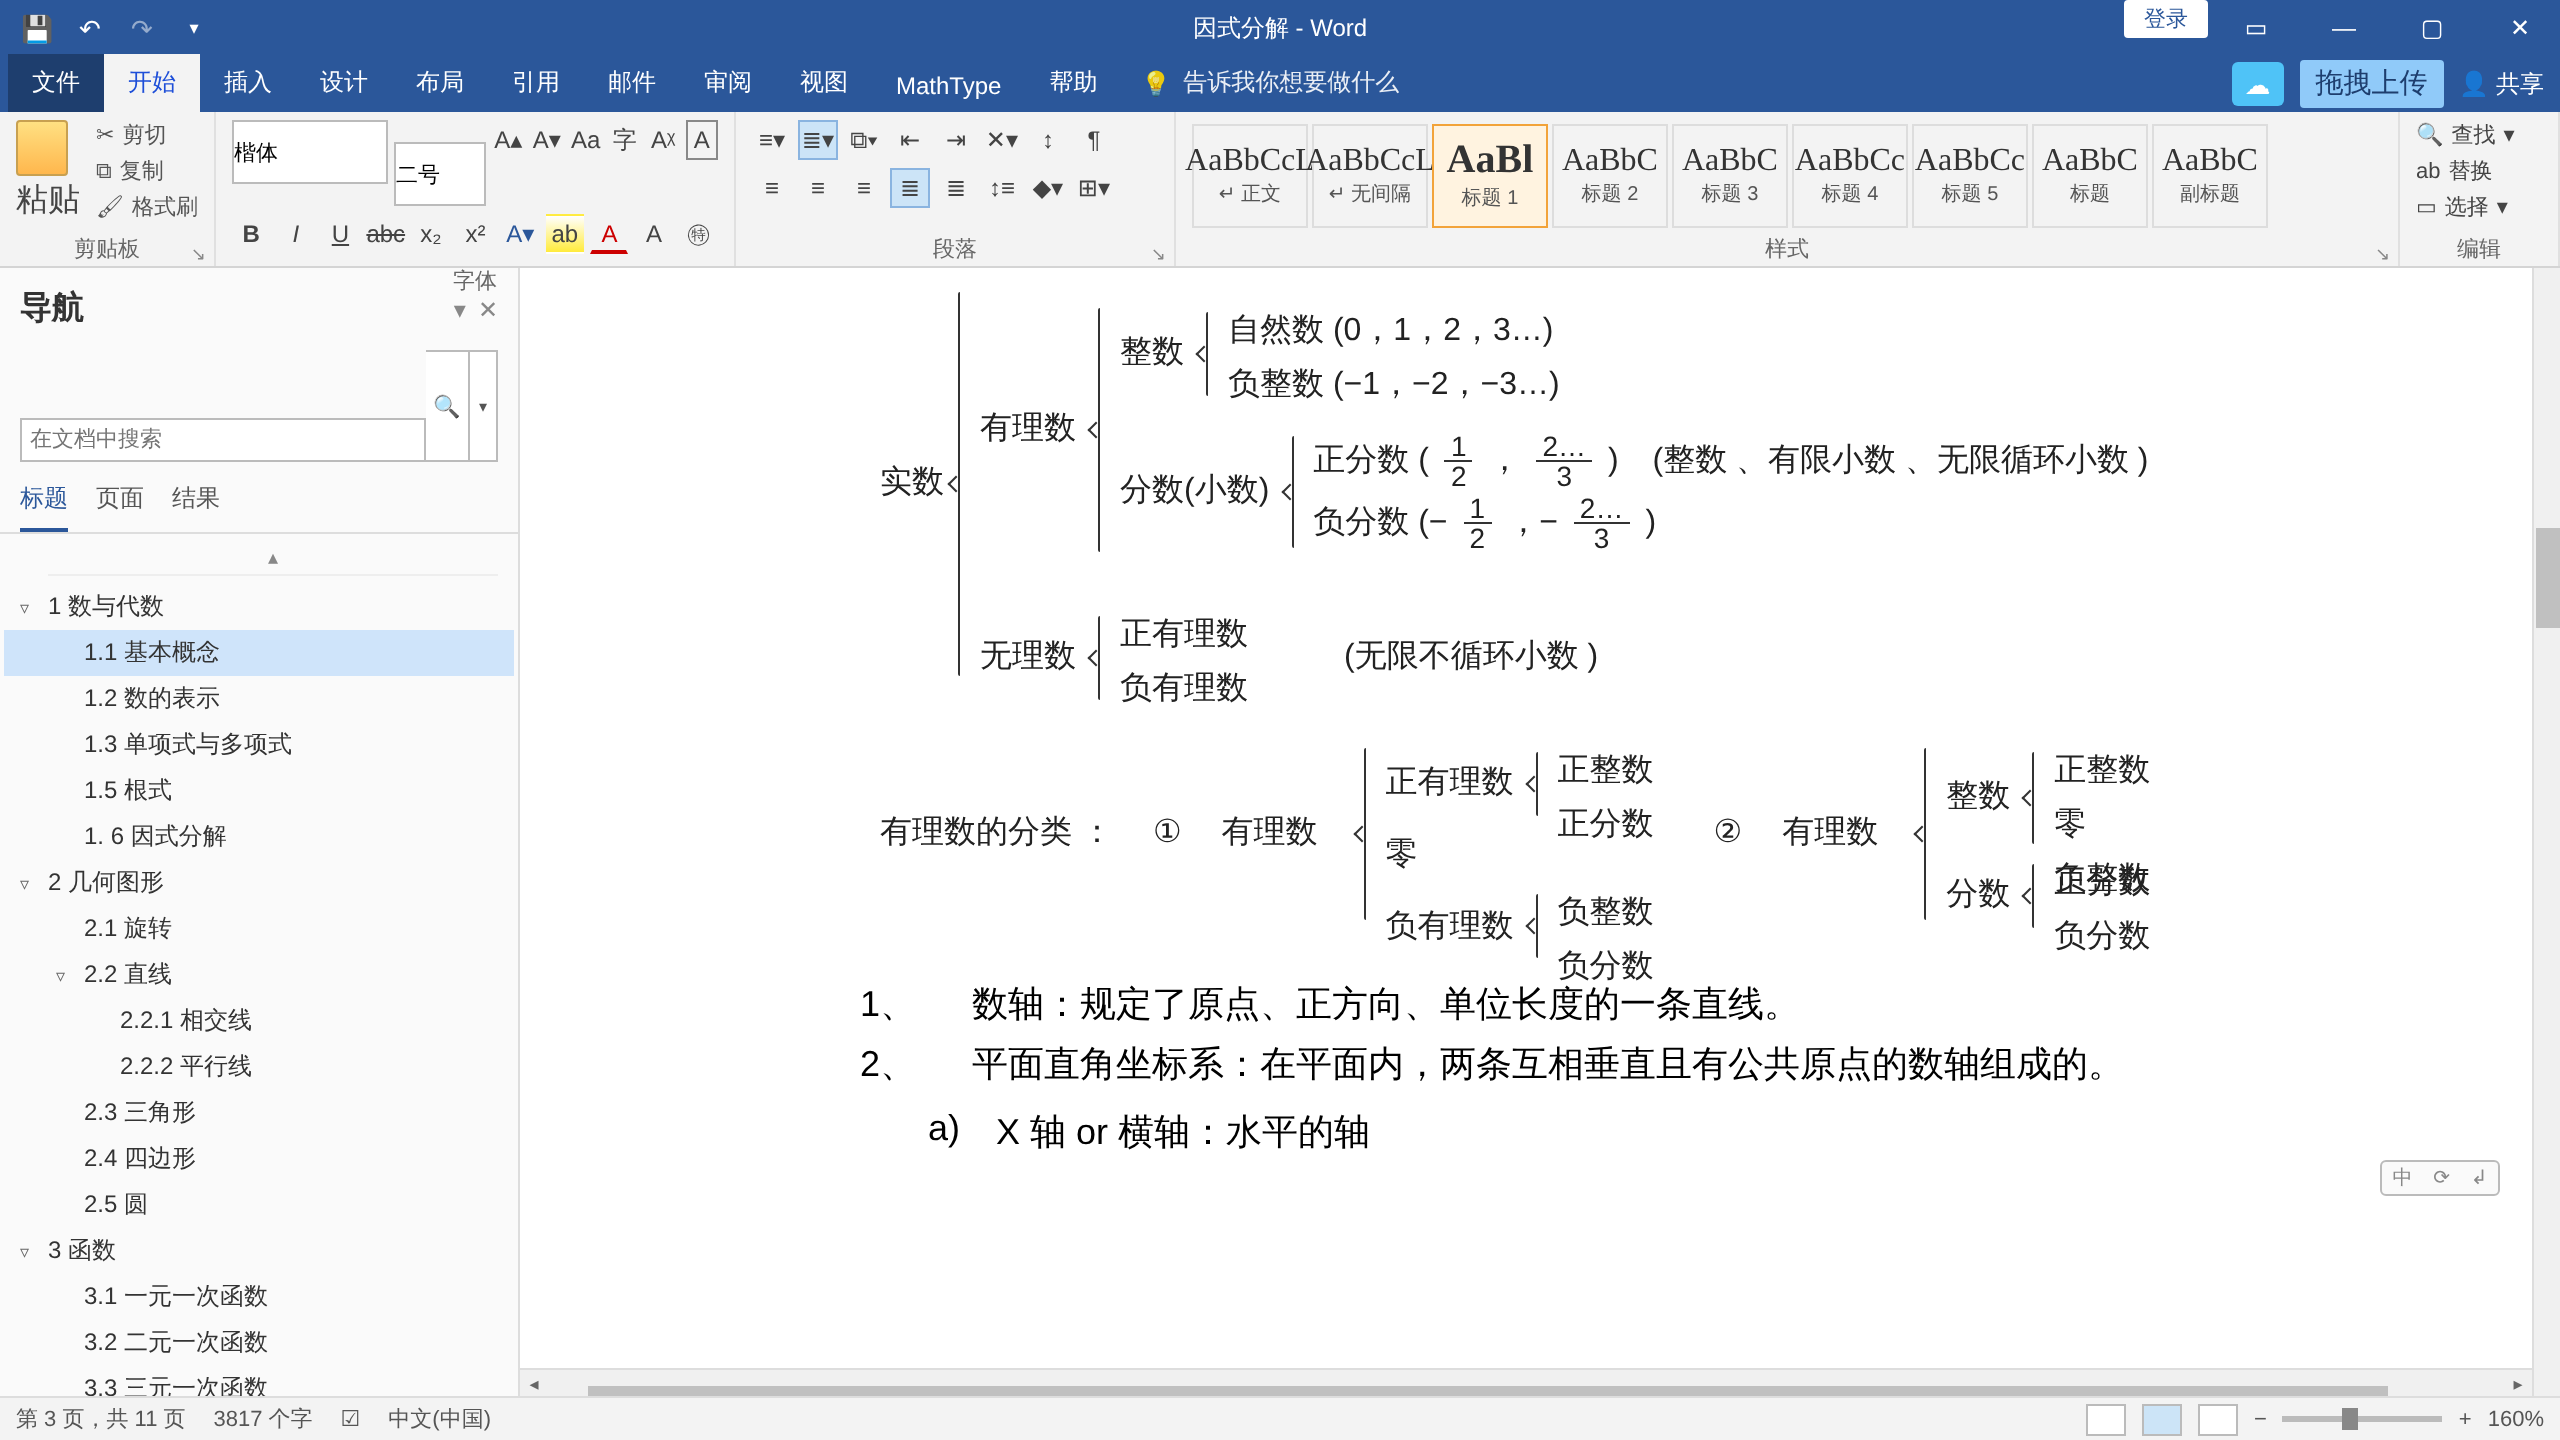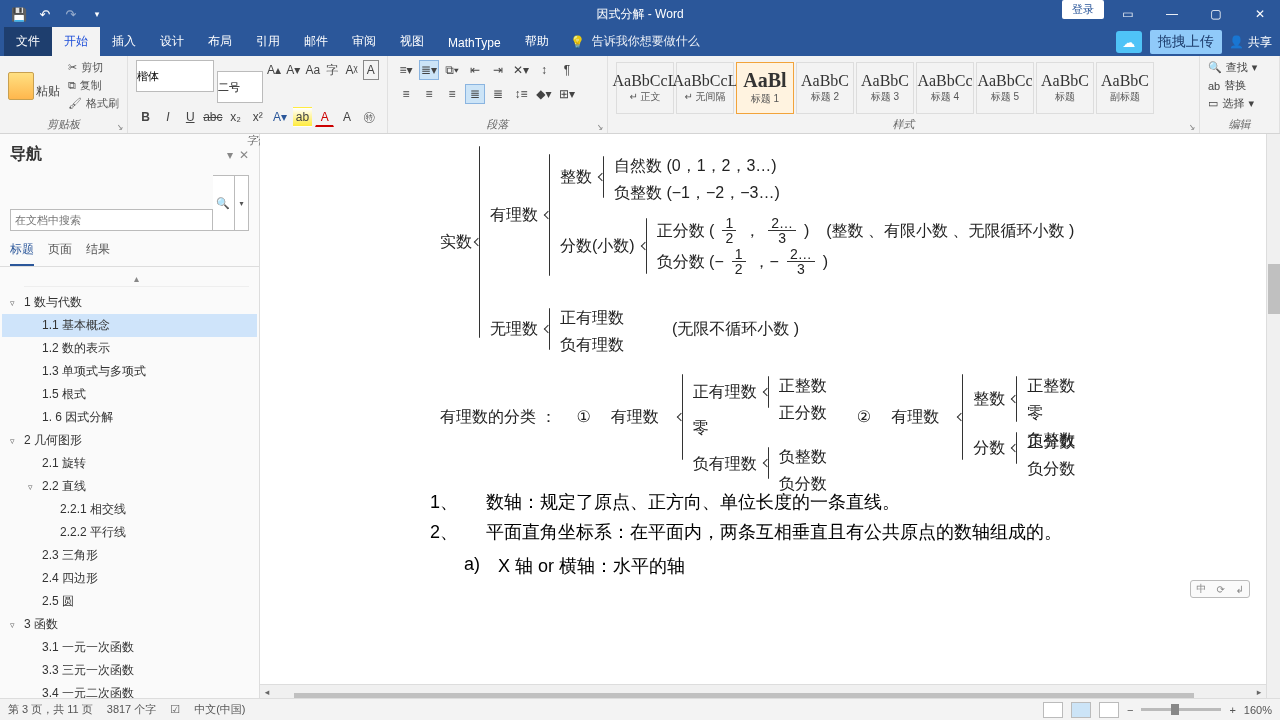--- a/index.html
+++ b/index.html
@@ -21,24 +21,24 @@
 .ribbon-tabs .tab.active { background: #f3f3f3; color: #1d4ed8; }
 .ribbon-tabs .tell { padding: 6px 10px; display: flex; align-items: center; gap: 6px; opacity: .9; }
 .ribbon-tabs .right-area { position: absolute; right: 8px; top: 2px; display: flex; align-items: center; gap: 8px; }
 .ribbon-tabs .cloud { background: #4fc3f7; width: 26px; height: 22px; border-radius: 3px; display:flex; align-items:center; justify-content:center; color:#fff; font-size:13px; }
 .ribbon-tabs .dragupload { background: #90caf9; color: #1e3e6e; padding: 3px 8px; font-size: 14px; border-radius: 2px; }
 .ribbon-tabs .share { color: #fff; font-size: 12px; }
 
 
 .ribbon { background: #f3f3f3; height: 78px; border-bottom: 1px solid #d4d4d4; display: flex; }
 .rgroup { border-right: 1px solid #e0e0e0; padding: 4px 8px 1px; display: flex; flex-direction: column; justify-content: space-between; }
-.rgroup .label { text-align: center; font-size: 11px; color: #666; padding-top: 2px; position: relative; font-style: italic; }
+.rgroup .label { text-align: center; font-size: 11px; color: #666; padding-top: 2px; position: relative; }
 .rgroup .label .launcher { position: absolute; right: -4px; bottom: 0; font-size: 9px; color: #888; }
 .rgroup .body { display: flex; gap: 4px; align-items: center; }
-.clipb .big { display: flex; flex-direction: row; align-items: flex-end; gap: 2px; font-size: 12px; color: #444; }
+.clipb .big { display: flex; flex-direction: column; align-items: flex-start; gap: 2px; font-size: 16px; color: #444; }
 .clipb .pasteicon { width: 26px; height: 28px; background: linear-gradient(#ffe082, #ffb74d); border: 1px solid #c8a050; border-radius: 2px; }
 .clipb .small { display:flex; flex-direction:column; gap:3px; font-size:11px; color:#555; margin-left:4px;}
 .clipb .small div { display:flex; align-items:center; gap:4px; }
 .font-group select, .font-group .combo { font-size: 11px; border: 1px solid #bbb; height: 32px; }
 .font-group .row { display: flex; gap: 3px; margin-bottom: 4px; }
 .font-group .btn { width: 20px; height: 20px; border: 1px solid transparent; display: inline-flex; align-items: center; justify-content: center; font-size: 12px; color: #444; }
 .font-group .btn.b { font-weight: bold; }
 .font-group .btn.i { font-style: italic; }
 .font-group .btn.u { text-decoration: underline; }
 .para-group .btn { width: 20px; height: 20px; display:inline-flex; align-items:center; justify-content:center; font-size:12px; color:#444; border:1px solid transparent;}
@@ -357,20 +357,24 @@
           <span class="twisty"></span>
           <span>2.5 圆</span>
         </div>
         <div class="item lvl0">
           <span class="twisty">▿</span>
           <span>3 函数</span>
         </div>
         <div class="item lvl1">
           <span class="twisty"></span>
           <span>3.1 一元一次函数</span>
+        </div>
+        <div class="item lvl1">
+          <span class="twisty"></span>
+          <span>3.2 二元一次函数</span>
         </div>
         <div class="item lvl1">
           <span class="twisty"></span>
           <span>3.3 三元一次函数</span>
         </div>
         <div class="item lvl1">
           <span class="twisty"></span>
           <span>3.4 一元二次函数</span>
         </div>
       </div>

